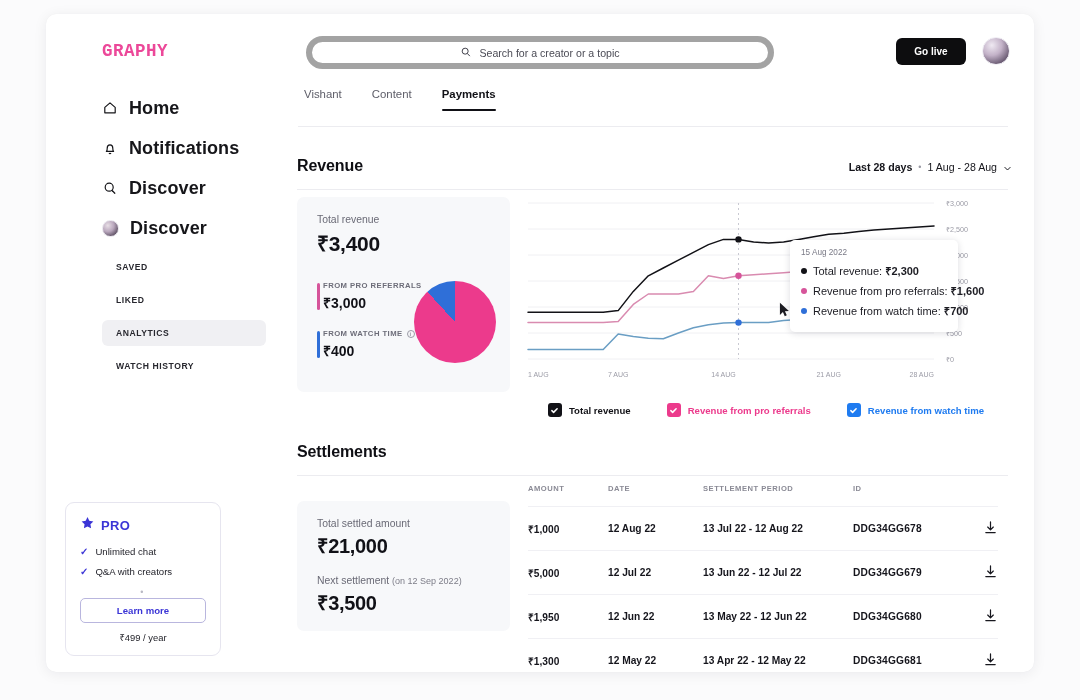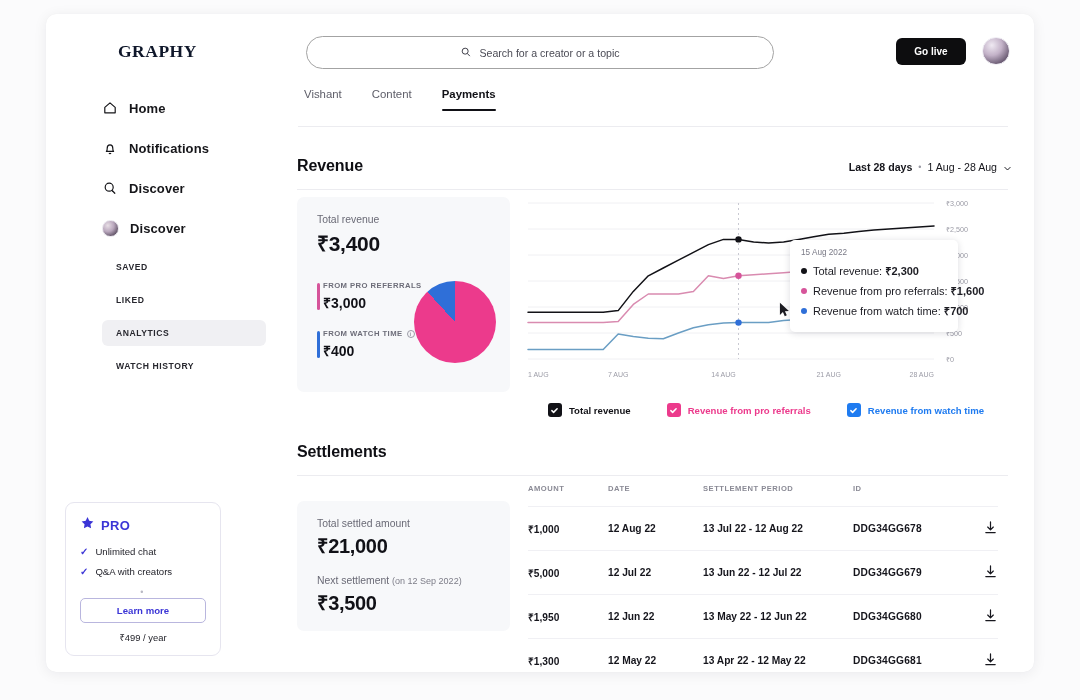--- a/index.html
+++ b/index.html
@@ -18,28 +18,28 @@
     border-radius: 10px;
     box-shadow: 0 2px 14px rgba(20,20,40,.07), 0 0 1px rgba(0,0,0,.06);
     overflow: hidden;
   }
 
   
   .sidebar { position: absolute; left: 0; top: 0; width: 252px; height: 100%; }
   .logo {
     position: absolute; left: 56px; top: 27px;
     font-size: 17.5px; font-weight: 700; letter-spacing: .5px;
-    color: #0f172a; font-family: Liberation Serif, serif; margin-left: 16px;
+    color: #ec4899; font-family: Liberation Mono, monospace;
   }
   .nav { position: absolute; left: 56px; top: 78px; width: 180px; }
   .nav-item {
     display: flex; align-items: center; gap: 11px;
     height: 32px; margin-bottom: 8px; cursor: pointer;
   }
-  .nav-item .label { font-size: 13px; font-weight: 700; color: #16161a; letter-spacing: .1px; }
+  .nav-item .label { font-size: 18px; font-weight: 700; color: #16161a; letter-spacing: .1px; }
   .nav-icon { width: 16px; height: 16px; display:block; }
   .nav-avatar {
     width: 17px; height: 17px; border-radius: 50%;
     background: radial-gradient(circle at 32% 30%, #e8dfe6 0%, #b9a7bd 42%, #2a2030 100%);
     border: 1px solid #e7e4ec;
   }
   .sub-nav { position: absolute; left: 56px; top: 240px; width: 164px; }
   .sub-item {
     height: 26px; display: flex; align-items: center;
     padding-left: 14px; margin-bottom: 7px;
@@ -64,21 +64,21 @@
     display: block; width: 100%; height: 25px; line-height: 23px; text-align: center;
     border: 1px solid #b9b6de; border-radius: 5px; background: #fff;
     color: #3b35d6; font-size: 9.6px; font-weight: 700; cursor: pointer;
     font-family: "Liberation Sans", sans-serif;
   }
   .pro-price { text-align: center; font-size: 9.4px; color: #1d1d24; margin-top: 8px; }
 
   
   .search-box {
     position: absolute; left: 260px; top: 22px; width: 468px; height: 33px;
-    border: 1px solid #a3a3a3; border-radius: 17px; background: #fff;
+    border: 6px solid #a3a3a3; border-radius: 17px; background: #fff;
     display: flex; align-items: center; justify-content: center; gap: 7px; cursor: text;
   }
   .search-ph { font-size: 10.6px; color: #4b4b55; }
   .go-live {
     position: absolute; right: 68px; top: 24px; width: 70px; height: 27px;
     background: #0d0d0f; color: #fff; border: none; border-radius: 6px;
     font-size: 10px; font-weight: 700; cursor: pointer;
     font-family: "Liberation Sans", sans-serif;
   }
   .top-avatar {

